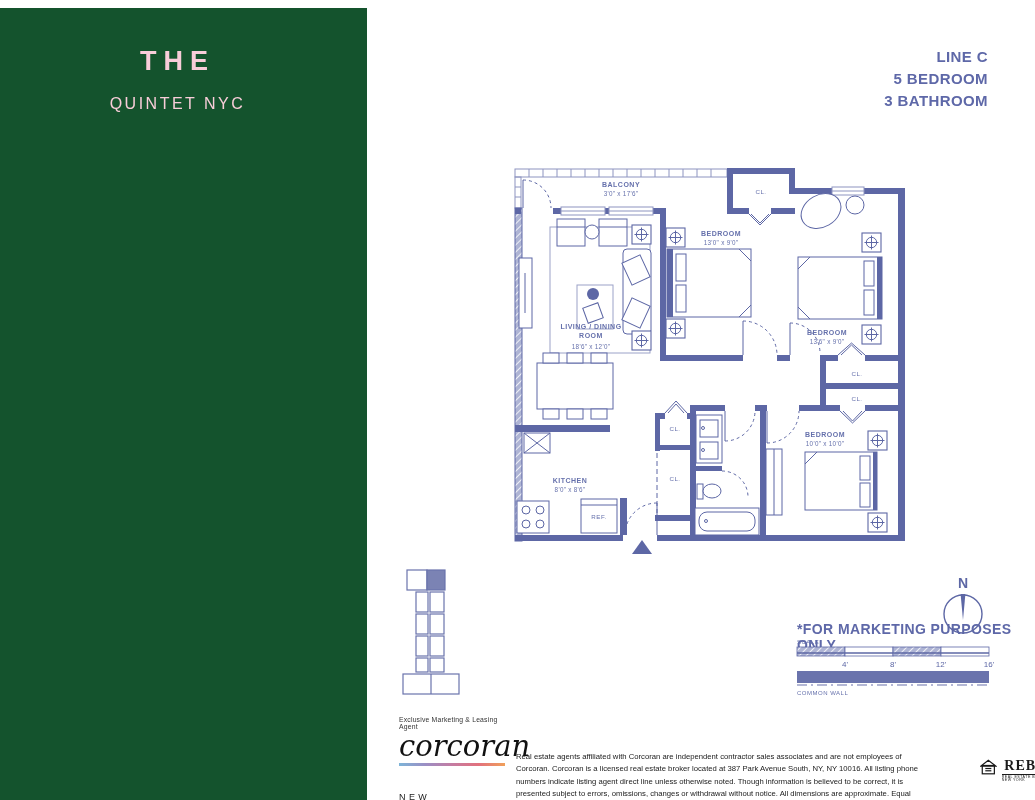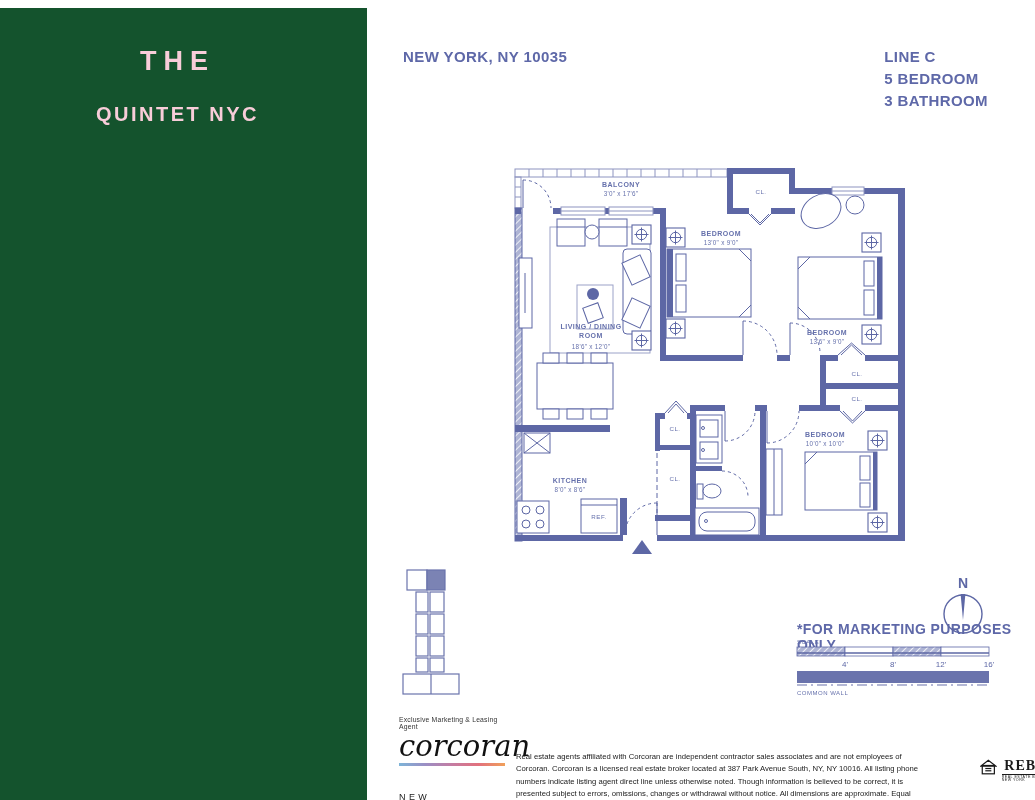--- a/index.html
+++ b/index.html
@@ -2,25 +2,25 @@
 <html><head>
 <meta charset="utf-8">
 <style>
   html,body{margin:0;padding:0;}
   body{width:1035px;height:800px;position:relative;background:#ffffff;
        font-family:"Liberation Sans",sans-serif;overflow:hidden;}
   .sidebar{position:absolute;left:0;top:8px;width:355px;height:800px;background:#14532d;padding-left:12px;}
   .brand{position:absolute;left:0;top:40px;width:355px;text-align:center;color:#F8CDD9;}
   .brand-the{font-size:27px;font-weight:bold;letter-spacing:7px;line-height:1;}
   .brand-miles{font-size:58px;font-weight:bold;letter-spacing:3px;line-height:1.0;margin-top:4px;}
-  .brand-sub{font-size:20px;font-weight:bold;letter-spacing:2.5px;margin-top:28px;}
+  .brand-sub{font-size:16px;font-weight:normal;letter-spacing:2.5px;margin-top:20px;}
   .addr{position:absolute;left:403px;top:46px;color:#5E68A8;font-size:15px;
         font-weight:bold;letter-spacing:.4px;line-height:1.45;}
   .unit{position:absolute;right:47px;top:46px;color:#5E68A8;font-size:15px;
-        font-weight:bold;letter-spacing:.4px;line-height:1.45;text-align:left;}
+        font-weight:bold;letter-spacing:.4px;line-height:1.45;text-align:right;}
   .plan{position:absolute;left:505px;top:163px;}
   .keyplan{position:absolute;left:398px;top:563px;}
   .note{position:absolute;left:797px;top:621px;color:#5E68A8;font-size:14px;
         font-weight:bold;letter-spacing:.4px;}
   .legend{position:absolute;left:795px;top:638px;}
   .compass{position:absolute;left:933px;top:572px;}
   .corc{position:absolute;left:399px;top:716px;width:110px;color:#1a1a1a;}
   .corc-agent{font-size:6.8px;letter-spacing:.2px;color:#333;}
   .corc-word{font-family:"DejaVu Serif","Liberation Serif",serif;font-style:italic;
              font-size:29px;line-height:1.05;margin-top:1px;color:#111;}
@@ -43,21 +43,20 @@
 <body>
 
 <div class="sidebar">
   <div class="brand">
     <div class="brand-the">THE</div>
     <div class="brand-sub">QUINTET NYC</div>
   </div>
 </div>
 
 <div class="addr">
-  <div>NEW YORK, NY 10035</div>
 </div>
 <div class="unit">
   <div>LINE C</div>
   <div>5 BEDROOM</div>
   <div>3 BATHROOM</div>
 </div>
 
 <svg class="plan" width="400" height="394" viewBox="0 0 400 394">
   <defs>
     <pattern id="hatch" width="5" height="5" patternTransform="rotate(45)" patternUnits="userSpaceOnUse">

